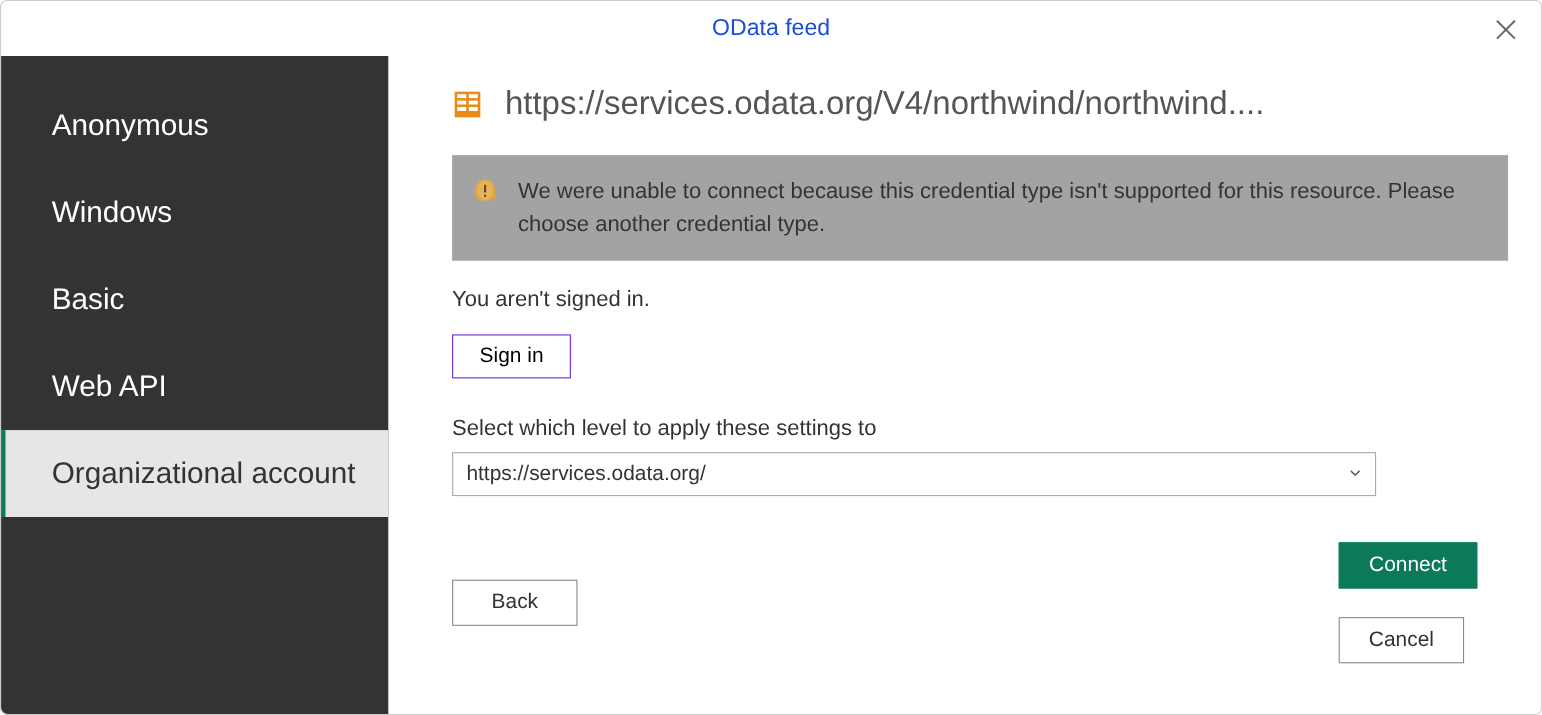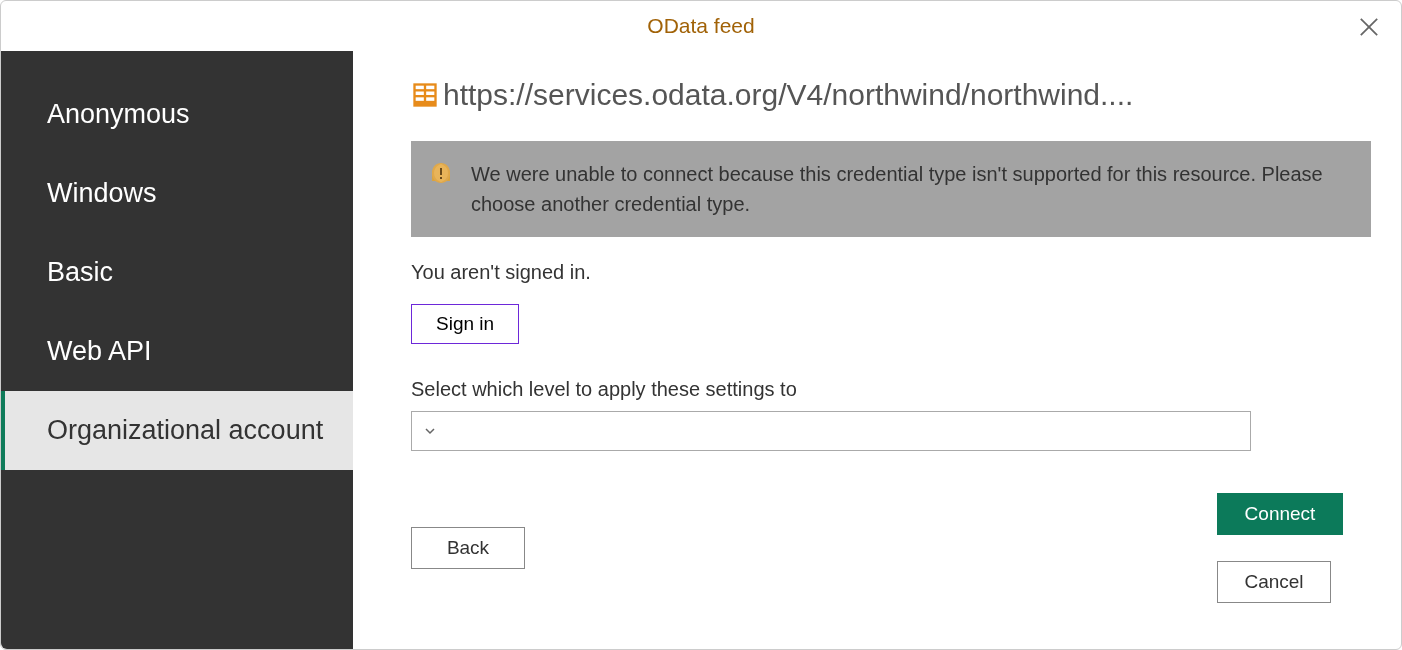--- a/index.html
+++ b/index.html
@@ -20,21 +20,21 @@
       background: #fff;
       position: relative;
     }
     .header {
       height: 50px;
       display: flex;
       align-items: center;
       justify-content: center;
       position: relative;
       font-size: 21px;
-      color: #a16207;
+      color: #1d4ed8;
     }
     .close-btn {
       position: absolute;
       right: 18px;
       top: 12px;
       width: 28px;
       height: 28px;
       cursor: pointer;
       color: #666;
     }
@@ -69,21 +69,21 @@
     .main {
       flex: 1;
       padding: 26px 30px 30px 58px;
       display: flex;
       flex-direction: column;
       position: relative;
     }
     .url-row {
       display: flex;
       align-items: center;
-      gap: 4px;
+      gap: 20px;
       margin-bottom: 28px;
     }
     .url-icon { width: 28px; height: 28px; flex-shrink: 0; }
     .url-text {
       font-size: 30px;
       color: #555;
       white-space: nowrap;
       overflow: hidden;
       text-overflow: ellipsis;
       flex: 1;
@@ -230,20 +230,21 @@
 
       <div class="status-text">You aren't signed in.</div>
 
       <button class="signin-btn">
         <span>Sign in</span>
       </button>
 
       <div class="level-label">Select which level to apply these settings to</div>
 
       <div class="dropdown">
+        <span>https://services.odata.org/</span>
         <span class="chev">
           <svg width="12" height="12" viewBox="0 0 12 12">
               <path d="M2 4 L6 8 L10 4" fill="none" stroke="#666" stroke-width="1.5"></path>
             </svg>
         </span>
       </div>
 
       <div class="footer">
         <button class="btn">
           <span>Back</span>

